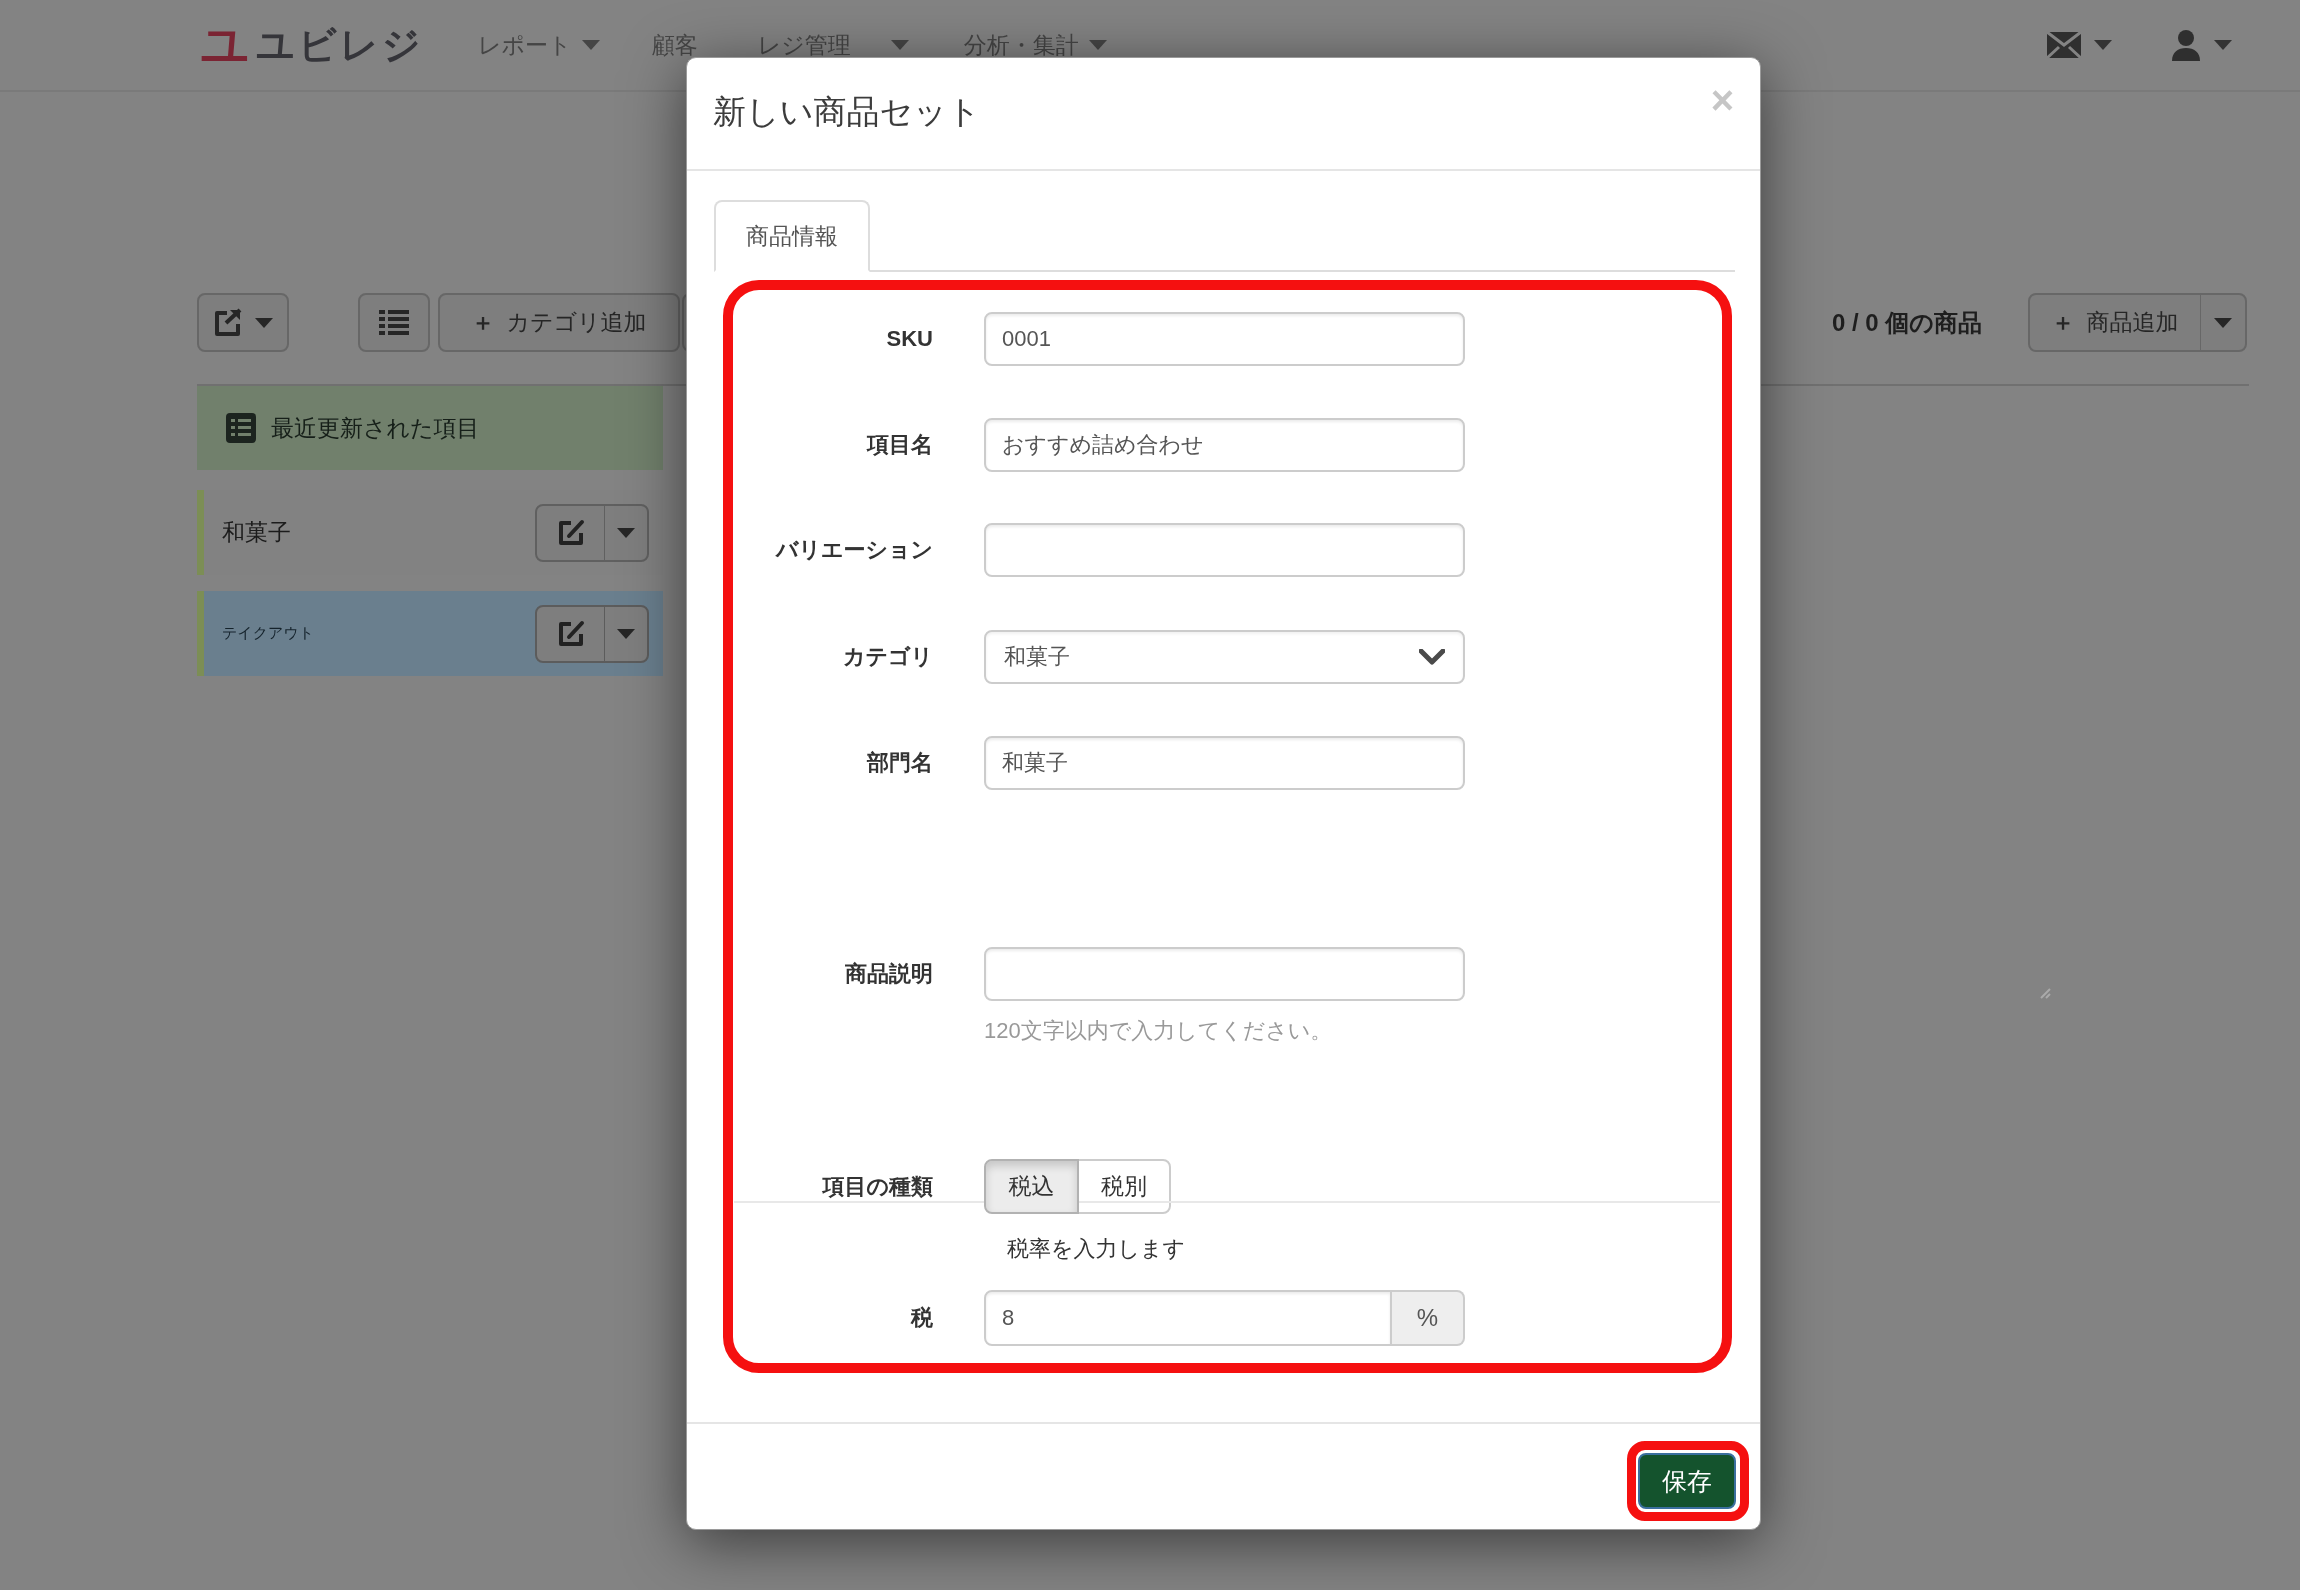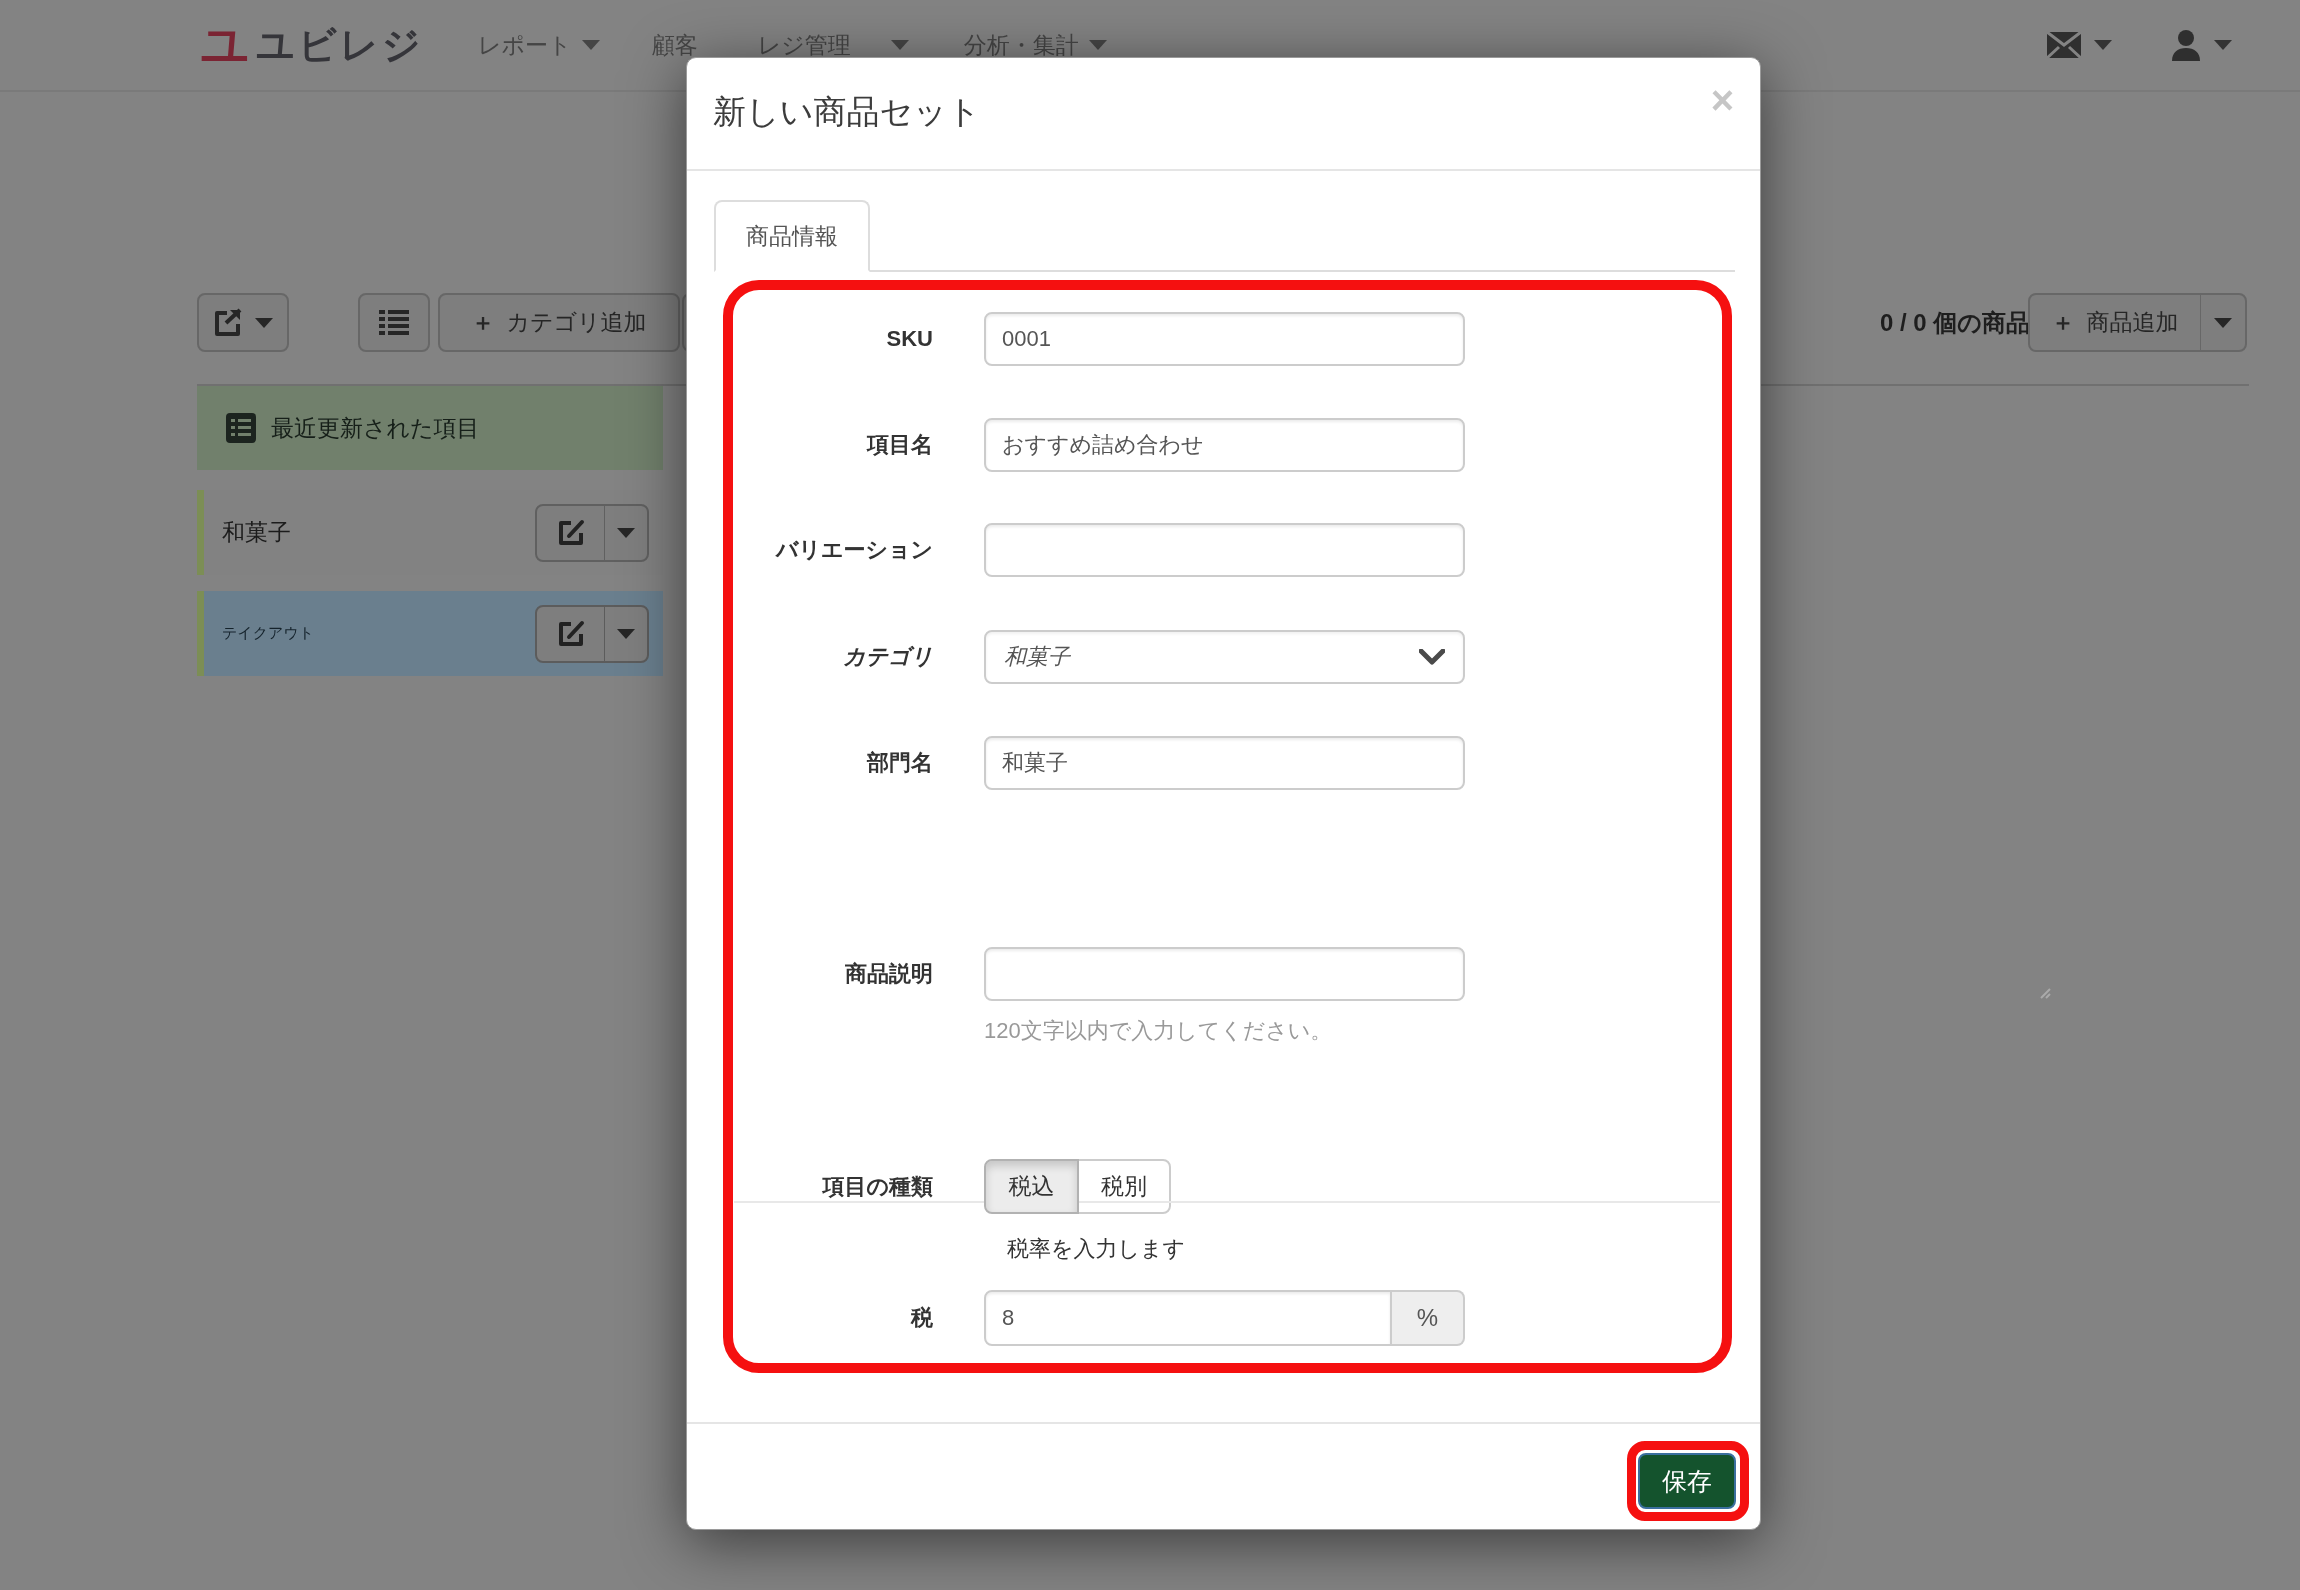--- a/index.html
+++ b/index.html
@@ -14,21 +14,21 @@
   .nav-items{position:absolute;left:478px;top:0;height:90px;display:flex;align-items:center;}
   .nav-item{display:flex;align-items:center;gap:10px;color:#454545;font-size:23px;cursor:pointer;}
   .caret{display:inline-block;width:0;height:0;border-left:9px solid transparent;border-right:9px solid transparent;border-top:10px solid currentColor;}
   .nav-right{position:absolute;right:68px;top:0;height:90px;display:flex;align-items:center;gap:58px;color:#333;}
   .nav-ic{display:flex;align-items:center;gap:12px;cursor:pointer;}
 
   
   .page-title{position:absolute;left:197px;top:148px;font-size:56px;color:#1f1f1f;font-weight:500;}
   .btn{box-sizing:border-box;background:#7e7e7e;border:2px solid #676767;border-radius:8px;color:#262626;display:flex;align-items:center;justify-content:center;cursor:pointer;font-size:23px;gap:12px;}
   .toolbar-btn{position:absolute;top:293px;height:59px;}
-  .count-label{position:absolute;top:293px;height:59px;display:flex;align-items:center;font-weight:bold;font-size:24px;color:#1e1e1e;margin-left:48px;}
+  .count-label{position:absolute;top:293px;height:59px;display:flex;align-items:center;font-weight:bold;font-size:24px;color:#1e1e1e;}
   .group-main{border-radius:8px 0 0 8px;}
   .group-caret{border-radius:0 8px 8px 0;border-left-width:1px;margin-left:-2px;}
   .page-hr{position:absolute;left:197px;top:384px;width:2052px;height:0;border-top:2px solid #707070;}
 
   .lrow{position:absolute;left:197px;width:466px;box-sizing:border-box;display:flex;align-items:center;}
   .lrow-stripe{border-left:7px solid #7c8e55;}
   .rowbtns{position:absolute;right:14px;display:flex;}
   .rowbtn{width:71px;height:58px;}
   .rowbtn-caret{width:45px;height:58px;}
 
@@ -213,21 +213,21 @@
     <div class="frow" style="top:360px;width:100%;">
       <div class="flabel">項目名</div>
       <input class="tinput fctl" value="おすすめ詰め合わせ" style="">
     </div>
 
     <div class="frow" style="top:465px;width:100%;">
       <div class="flabel">バリエーション</div>
       <input class="tinput fctl" value="" style="">
     </div>
 
-    <div class="frow" style="top:572px;width:100%;font-style:italic;">
+    <div class="frow" style="top:572px;width:100%;">
       <div class="flabel">カテゴリ</div>
       <div class="tselect fctl">
         <span>和菓子</span>
         <svg width="26" height="16" viewBox="0 0 26 16">
           <path d="M2 2l11 11L24 2" stroke="#4a4a4a" stroke-width="5" fill="none" stroke-linecap="round" stroke-linejoin="round"></path>
         </svg>
       </div>
     </div>
 
     <div class="frow" style="top:678px;width:100%;">

